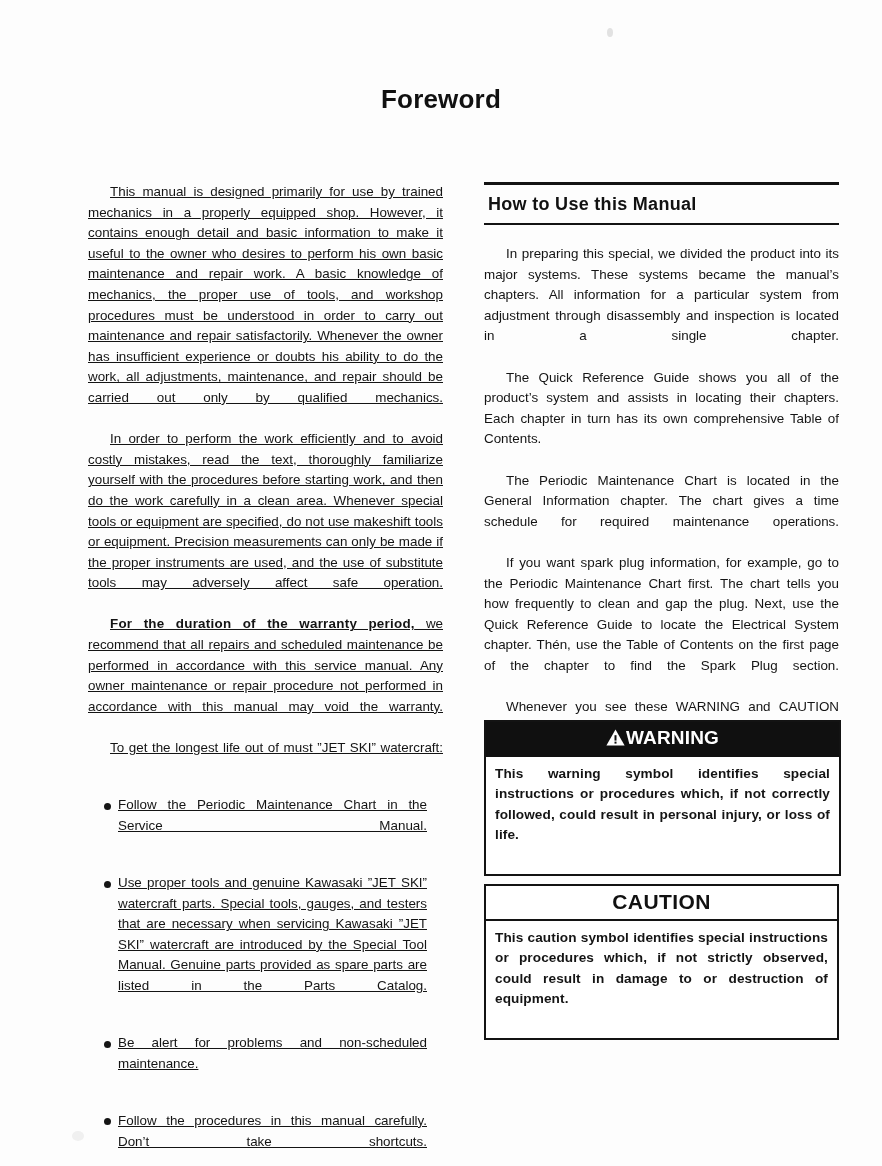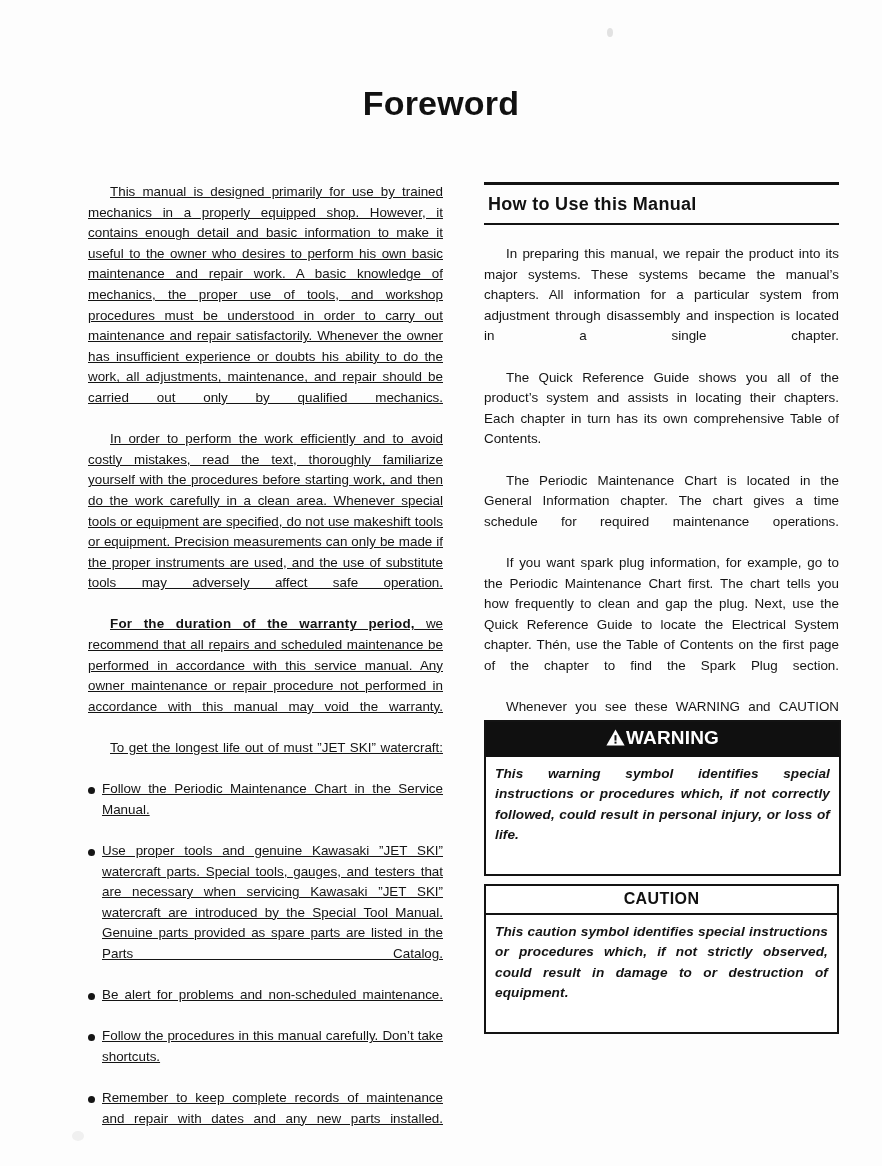--- a/index.html
+++ b/index.html
@@ -31,21 +31,21 @@
   }
   .speckle.s1 { left: 607px; top: 28px;  width: 6px;  height: 9px;  background:#e2e2e2; }
   .speckle.s2 { left: 72px;  top: 1131px; width: 12px; height: 10px; background:#f0f0f0; }
 
   .doc-title {
     position: absolute;
     left: 0;
     right: 0;
     top: 84px;
     text-align: center;
-    font-size: 34px;
+    font-size: 26px;
     font-weight: bold;
     letter-spacing: 0.2px;
     color: #111;
   }
 
   
   .col {
     position: absolute;
     top: 182px;
     width: 355px;
@@ -75,21 +75,21 @@
   ul.bullets {
     margin: 0;
     padding: 0;
     list-style: none;
   }
   ul.bullets li {
     position: relative;
     padding-left: 14px;
     text-align: justify;
     text-justify: inter-word;
-    margin: 0;
+    margin: 16px;
   }
   ul.bullets li::before {
     content: "";
     position: absolute;
     left: 0;
     top: 7.5px;
     width: 7px;
     height: 7px;
     border-radius: 50%;
     background: #151515;
@@ -132,41 +132,40 @@
   .notice-head.inverted {
     background: #101010;
     color: #ffffff;
     font-size: 19px;
     letter-spacing: 0.2px;
     padding: 5px 0 6px;
   }
   .notice-head.plain {
     background: #ffffff;
     color: #111111;
-    font-size: 16px;
+    font-size: 21px;
     letter-spacing: 0.4px;
     border-bottom: 2.5px solid #131313;
   }
   .warn-tri {
     display: inline-block;
     vertical-align: -2px;
     margin-right: 1px;
   }
   .notice-body {
     font-size: 13.6px;
     line-height: 20.4px;
     font-weight: bold;
     letter-spacing: 0.1px;
     padding: 7px 9px 8px 9px;
   }
   .notice-body p {
     margin: 0;
     text-align: justify;
     text-justify: inter-word;
-    font-style: italic;
   }
   .notice-body p::after {
     content: "";
     display: inline-block;
     width: 100%;
   }
 
   .box-warning {
     position: absolute;
     left: 484px;
@@ -212,21 +211,21 @@
   <div class="col col-right">
 
     <div class="sec-head">
       <div class="sec-rule"></div>
       <div class="sec-head-label">How to Use this Manual</div>
       <div class="sec-rule thin"></div>
     </div>
 
     <div style="height:19px"></div>
 
-    <p class="para">In preparing this manual, we repair the product into its major systems.  These systems became the manual’s chapters.  All information for a particular system from adjustment through disassembly and inspection is located in a single chapter.</p>
+    <p class="para">In preparing this special, we divided the product into its major systems.  These systems became the manual’s chapters.  All information for a particular system from adjustment through disassembly and inspection is located in a single chapter.</p>
     <p class="para">The Quick Reference Guide shows you all of the product’s system and assists in locating their chapters.  Each chapter in turn has its own comprehensive Table of Contents.</p>
     <p class="para">The Periodic Maintenance Chart is located in the General Information chapter.  The chart gives a time schedule for required maintenance operations.</p>
     <p class="para">If you want spark plug information, for example, go to the Periodic Maintenance Chart first.  The chart tells you how frequently to clean and gap the plug. Next, use the Quick Reference Guide to locate the Electrical System chapter.   Thén, use the Table of Contents on the first page of the chapter to find the Spark Plug section.</p>
     <p class="para">Whenever you see these WARNING and CAUTION symbols, heed their instructions!  Always follow safe operating and maintenance practices.</p>
 
   </div>
 
   <div class="notice box-warning">
     <div class="notice-head inverted">
       <span class="warn-tri">

